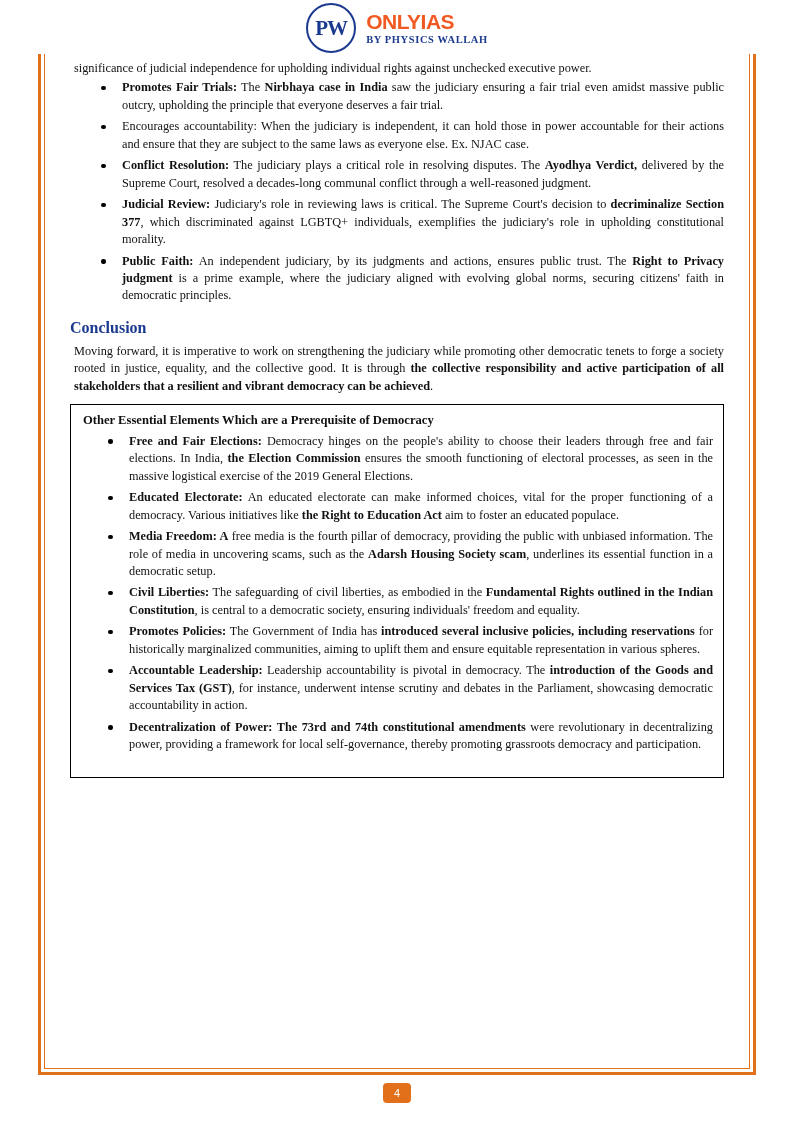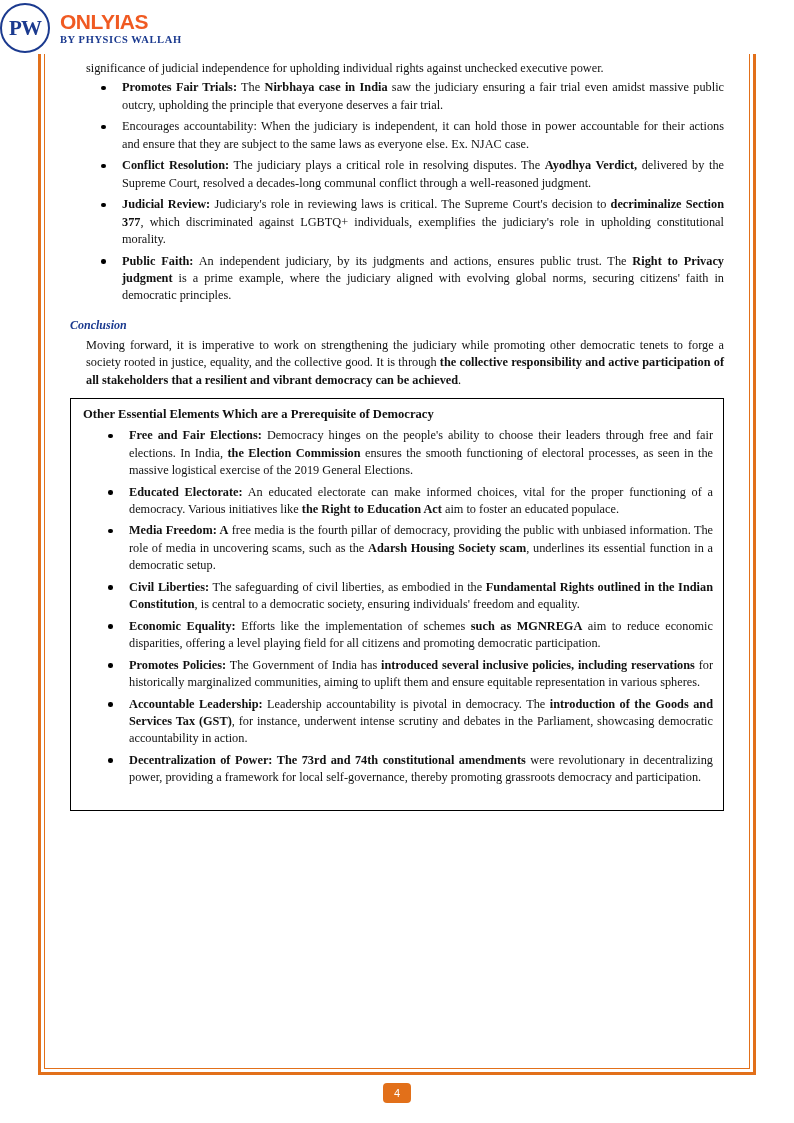--- a/index.html
+++ b/index.html
@@ -20,21 +20,21 @@
     position:absolute;
     left:44px; top:48px; right:44px; bottom:54px;
     border:1px solid #e2701a;
   }
   .logo{
     position:absolute;
     left:0; right:0; top:2px;
     height:52px;
     display:flex;
     align-items:center;
-    justify-content:flex-start;
+    justify-content:center;
     background:#ffffff;
     z-index:5;
   }
   .logo-inner{display:flex;align-items:center;gap:10px;}
   .pw-badge{
     width:46px;height:46px;border-radius:50%;
     border:2px solid #1b3a8f;
     display:flex;align-items:center;justify-content:center;
     position:relative;
   }
@@ -54,42 +54,41 @@
     margin-top:3px;
   }
   .content{
     position:absolute;
     left:70px; top:60px; width:654px;
     font-size:12.3px;
     color:#111111;
     text-align:justify;
     line-height:1.42;
   }
-  p.para{margin:0 0 2px 16px;text-align:justify;}
+  p.para{margin:0 0 2px 4px;text-align:justify;}
   ul.bullets{margin:0;padding:0;list-style:none;}
   ul.bullets > li{
     position:relative;
     padding-left:52px;
     margin-bottom:4px;
     text-align:justify;
   }
   ul.bullets > li:before{
     content:"";
     position:absolute;
     left:31px; top:6.5px;
     width:4.5px;height:4.5px;border-radius:50%;
     background:#000;
   }
   b{font-weight:bold;}
   .conclusion-head{
     color:#1b3a8f;
     font-weight:bold;
-    font-size:12px;
+    font-size:16px;
     margin:12px 0 3px 0;
-    font-style:italic;
   }
   .box{
     border:1.4px solid #000;
     margin-top:9px;
     padding:7px 10px 19px 10px;
   }
   .box-title{
     font-weight:bold;
     font-size:12.6px;
     margin:0 0 3px 2px;
@@ -142,21 +141,20 @@
   <div class="conclusion-head">Conclusion</div>
   <p class="para">Moving forward, it is imperative to work on strengthening the judiciary while promoting other democratic tenets to forge a society rooted in justice, equality, and the collective good. It is through <b>the collective responsibility and active participation of all stakeholders that a resilient and vibrant democracy can be achieved</b>.</p>
 
   <div class="box">
     <div class="box-title">Other Essential Elements Which are a Prerequisite of Democracy</div>
     <ul class="bullets">
       <li><b>Free and Fair Elections:</b> Democracy hinges on the people's ability to choose their leaders through free and fair elections. In India, <b>the Election Commission</b> ensures the smooth functioning of electoral processes, as seen in the massive logistical exercise of the 2019 General Elections.</li>
       <li><b>Educated Electorate:</b> An educated electorate can make informed choices, vital for the proper functioning of a democracy. Various initiatives like <b>the Right to Education Act</b> aim to foster an educated populace.</li>
       <li><b>Media Freedom: A</b> free media is the fourth pillar of democracy, providing the public with unbiased information. The role of media in uncovering scams, such as the <b>Adarsh Housing Society scam</b>, underlines its essential function in a democratic setup.</li>
       <li><b>Civil Liberties:</b> The safeguarding of civil liberties, as embodied in the <b>Fundamental Rights outlined in the Indian Constitution</b>, is central to a democratic society, ensuring individuals' freedom and equality.</li>
-      <li><b>Economic Equality:</b> Efforts like the implementation of schemes <b>such as MGNREGA</b> aim to reduce economic disparities, offering a level playing field for all citizens and promoting democratic participation.</li>
       <li><b>Promotes Policies:</b> The Government of India has <b>introduced several inclusive policies, including reservations</b> for historically marginalized communities, aiming to uplift them and ensure equitable representation in various spheres.</li>
       <li><b>Accountable Leadership:</b> Leadership accountability is pivotal in democracy. The <b>introduction of the Goods and Services Tax (GST)</b>, for instance, underwent intense scrutiny and debates in the Parliament, showcasing democratic accountability in action.</li>
       <li><b>Decentralization of Power: The 73rd and 74th constitutional amendments</b> were revolutionary in decentralizing power, providing a framework for local self-governance, thereby promoting grassroots democracy and participation.</li>
     </ul>
   </div>
 
 </div>
 
 <div class="footer-badge">4</div>
 

